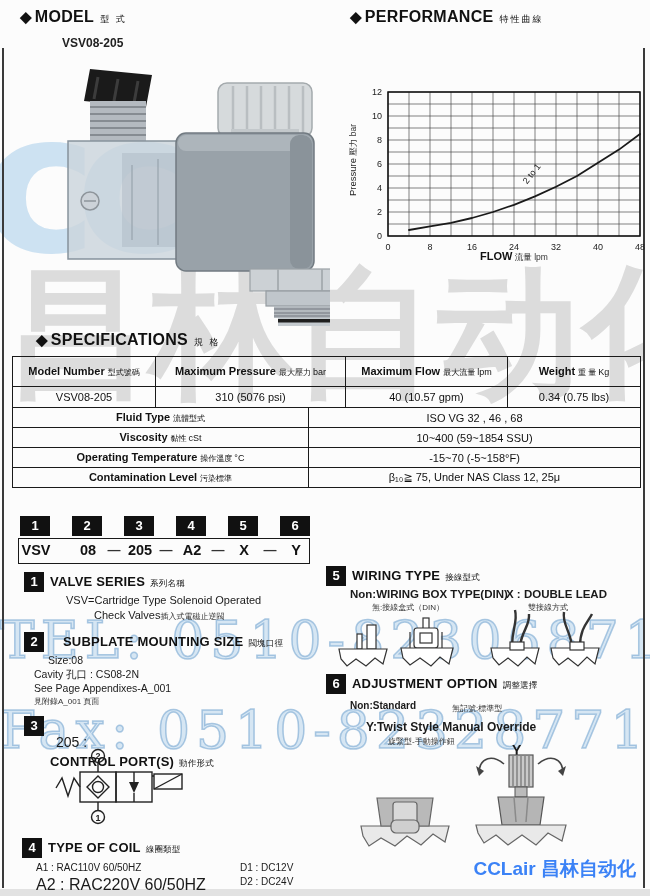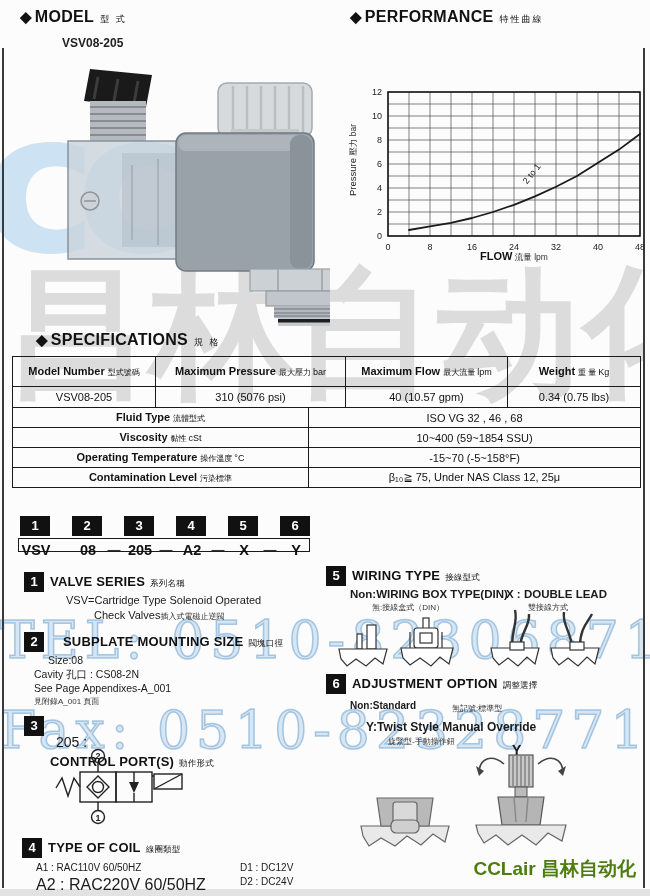--- a/index.html
+++ b/index.html
@@ -34,34 +34,34 @@
   .ylabel .en{font-size:9.5px;color:#222;}
   
   table.spec{position:absolute;left:12px;border-collapse:collapse;table-layout:fixed;background:transparent;}
   table.spec td{border:1.5px solid #1a1a1a;text-align:center;vertical-align:middle;font-size:11px;padding:0;}
   table.spec .en{font-weight:bold;font-size:11px;}
   table.spec .cn{font-size:8px;margin-left:3px;}
   table.spec .unit{font-size:9px;margin-left:2px;}
   
   .obox{position:absolute;top:0;width:30px;height:20px;background:#111;color:#fff;
         font-weight:bold;font-size:13px;text-align:center;line-height:20px;}
-  .code-row{position:absolute;left:18px;top:538px;width:292px;height:14px;border:1.5px solid #1a1a1a;box-sizing:border-box;}
+  .code-row{position:absolute;left:18px;top:538px;width:292px;height:26px;border:1.5px solid #1a1a1a;box-sizing:border-box;}
   .ci{position:absolute;top:3px;transform:translateX(-50%);font-weight:bold;font-size:14.5px;}
   .cd{position:absolute;top:3px;transform:translateX(-50%);font-weight:bold;font-size:13px;color:#333;}
   
   .nbox{position:absolute;width:20px;height:20px;background:#111;color:#fff;font-weight:bold;
         font-size:13px;text-align:center;line-height:20px;}
   .stitle{position:absolute;font-weight:bold;font-size:13px;letter-spacing:.2px;}
   .stitle .cn{font-weight:normal;font-size:8.5px;margin-left:5px;}
   .txt{position:absolute;font-size:11px;color:#1a1a1a;}
   .txt.small{font-size:10.5px;}
   .txt.tiny{font-size:8px;color:#333;}
   .txt.b{font-weight:bold;}
   svg{display:block;}
-  .footer-brand{position:absolute;right:14px;top:856px;font-size:19px;font-weight:bold;color:#4d7c0f;}
+  .footer-brand{position:absolute;right:14px;top:856px;font-size:19px;font-weight:bold;color:#3b82f6;}
 </style>
 </head>
 <body>
 
 <div class="page">
 
   <div class="wm wm-cc">cc</div>
   <div class="wm wm-cn">昌林自动化</div>
   <div class="wm wm-tel">TEL: 0510-82306871</div>
   <div class="wm wm-tel wm-fax">Fax: 0510-82328771</div>

